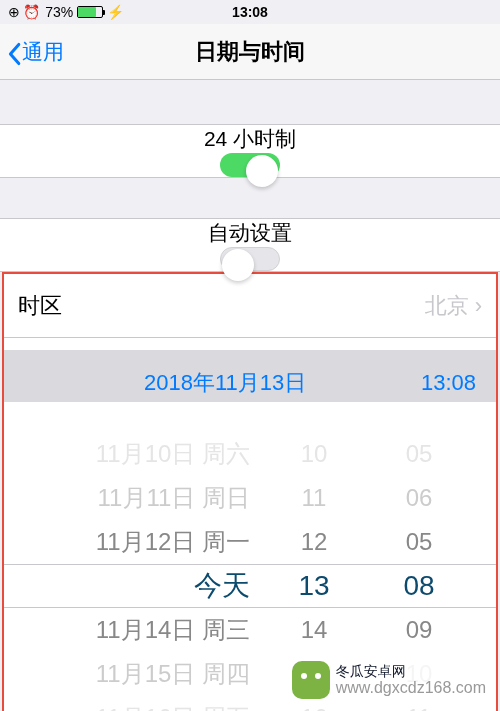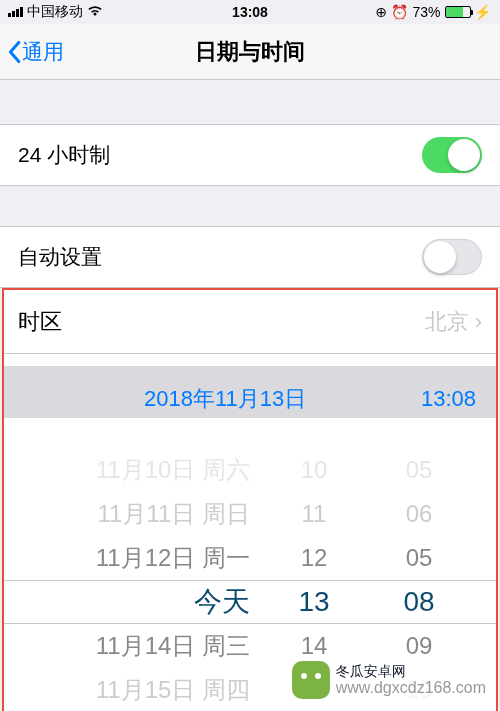--- a/index.html
+++ b/index.html
@@ -11,28 +11,28 @@
     .status-right { display: flex; align-items: center; gap: 4px; }
     .signal-bars { display: flex; align-items: flex-end; gap: 1px; }
     .signal-bars span { width: 3px; background: #000; }
     .signal-bars span:nth-child(1){height:4px} .signal-bars span:nth-child(2){height:6px} .signal-bars span:nth-child(3){height:8px} .signal-bars span:nth-child(4){height:10px}
     .wifi-icon { font-size: 13px; }
     .battery { width: 26px; height: 12px; border: 1px solid #000; border-radius: 2px; position: relative; }
     .battery::after { content:''; position:absolute; right:-3px; top:3px; width:2px; height:5px; background:#000; border-radius:0 1px 1px 0; }
     .battery-fill { height:100%; width:73%; background:#4cd964; border-radius:1px; }
     
     .nav-bar { height: 56px; display: flex; align-items: center; position: relative; border-bottom: 1px solid #c8c7cc; background:#f7f7f8; }
-    .back-btn { display:flex; align-items:center; color:#007aff; font-size:21px; padding-left:6px; }
+    .back-btn { display:flex; align-items:flex-end; color:#007aff; font-size:21px; padding-left:6px; }
     .back-btn svg { width:16px; height:24px; }
     .nav-title { position:absolute; left:50%; transform:translateX(-50%); font-size:22px; font-weight:600; }
     
     .spacer { height: 44px; }
     .spacer2 { height: 40px; }
     
-    .cell { background:#fff; height:62px; display:flex; align-items:center; justify-content:space-between; padding:0 18px; border-top:1px solid #c8c7cc; border-bottom:1px solid #c8c7cc; font-size:21px; }
+    .cell { background:#fff; height:54px; display:flex; align-items:center; justify-content:space-between; padding:0 18px; border-top:1px solid #c8c7cc; border-bottom:1px solid #c8c7cc; font-size:21px;flex-direction:column; }
     
     .switch { width:60px; height:36px; border-radius:18px; position:relative; }
     .switch.on { background:#4cd964; }
     .switch.off { background:#e5e5ea; border:1px solid #d1d1d6; }
     .switch .knob { width:32px; height:32px; background:#fff; border-radius:50%; position:absolute; top:2px; box-shadow:0 2px 4px rgba(0,0,0,0.2); }
     .switch.on .knob { right:2px; }
     .switch.off .knob { left:1px; top:1px; }
     
     .red-box { border:2px solid #e74c3c; margin:0 2px; background:#fff; }
     
@@ -58,34 +58,20 @@
     .wm-logo { width:38px; height:38px; background:#7cb342; border-radius:10px; position:relative; }
     .wm-logo::before,.wm-logo::after { content:''; position:absolute; width:6px; height:6px; background:#fff; border-radius:50%; top:12px; }
     .wm-logo::before { left:9px; } .wm-logo::after { right:9px; }
     .wm-text { font-size:14px; line-height:16px; color:#0f172a; }
     .wm-url { font-size:16px; color:#999; }
   </style>
 </head>
 <body>
 
 <div class="status-bar">
-  <div class="status-left">
-    <div class="signal-bars">
-        <span></span>
-        <span></span>
-        <span></span>
-        <span></span>
-      </div>
-    <span>中国移动</span>
-    <span class="wifi-icon">
-      <svg width="16" height="12" viewBox="0 0 16 12">
-          <path d="M8 10.5a1.5 1.5 0 100-3 1.5 1.5 0 000 3zM4 6.5a6 6 0 018 0l-1.3 1.3a4 4 0 00-5.4 0L4 6.5zM1.3 3.8a10 10 0 0113.4 0L13.4 5a8 8 0 00-10.8 0L1.3 3.8z" fill="#000"></path>
-        </svg>
-    </span>
-  </div>
   <div class="status-center">13:08</div>
   <div class="status-right">
     <span>⊕</span>
     <span>⏰</span>
     <span>73%</span>
     <div class="battery">
         <div class="battery-fill"></div>
       </div>
     <span>⚡</span>
   </div>

